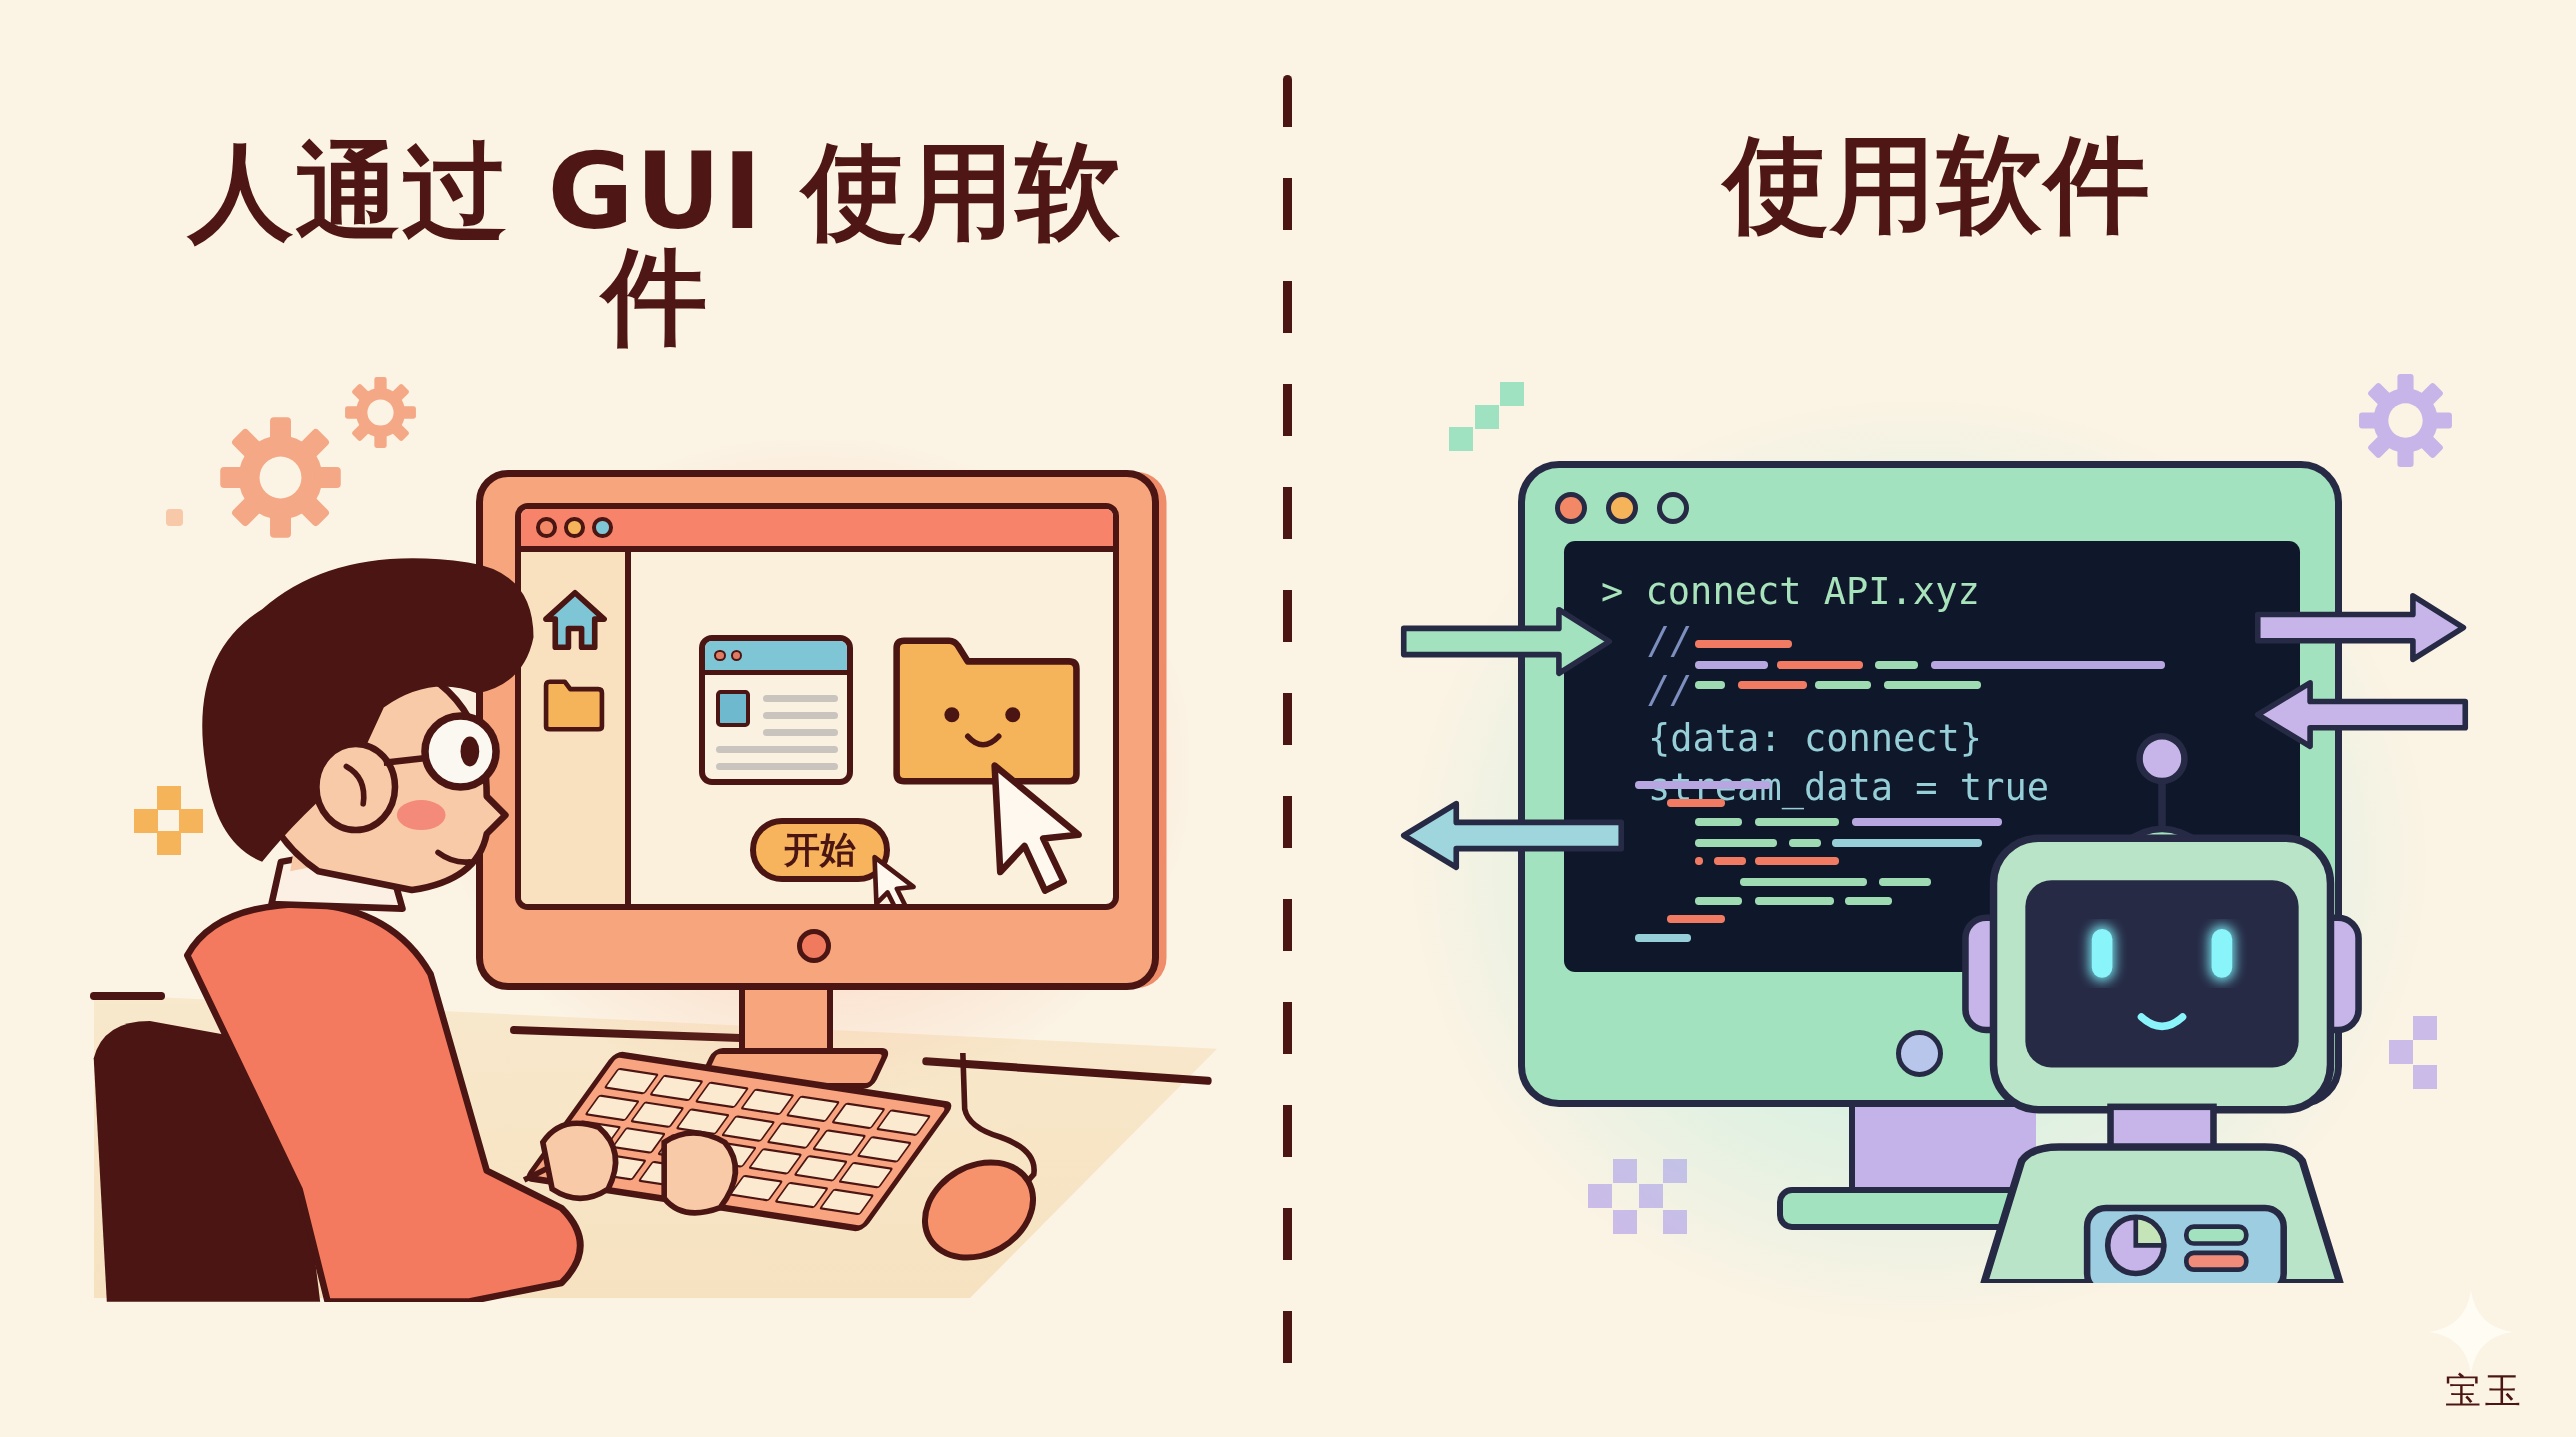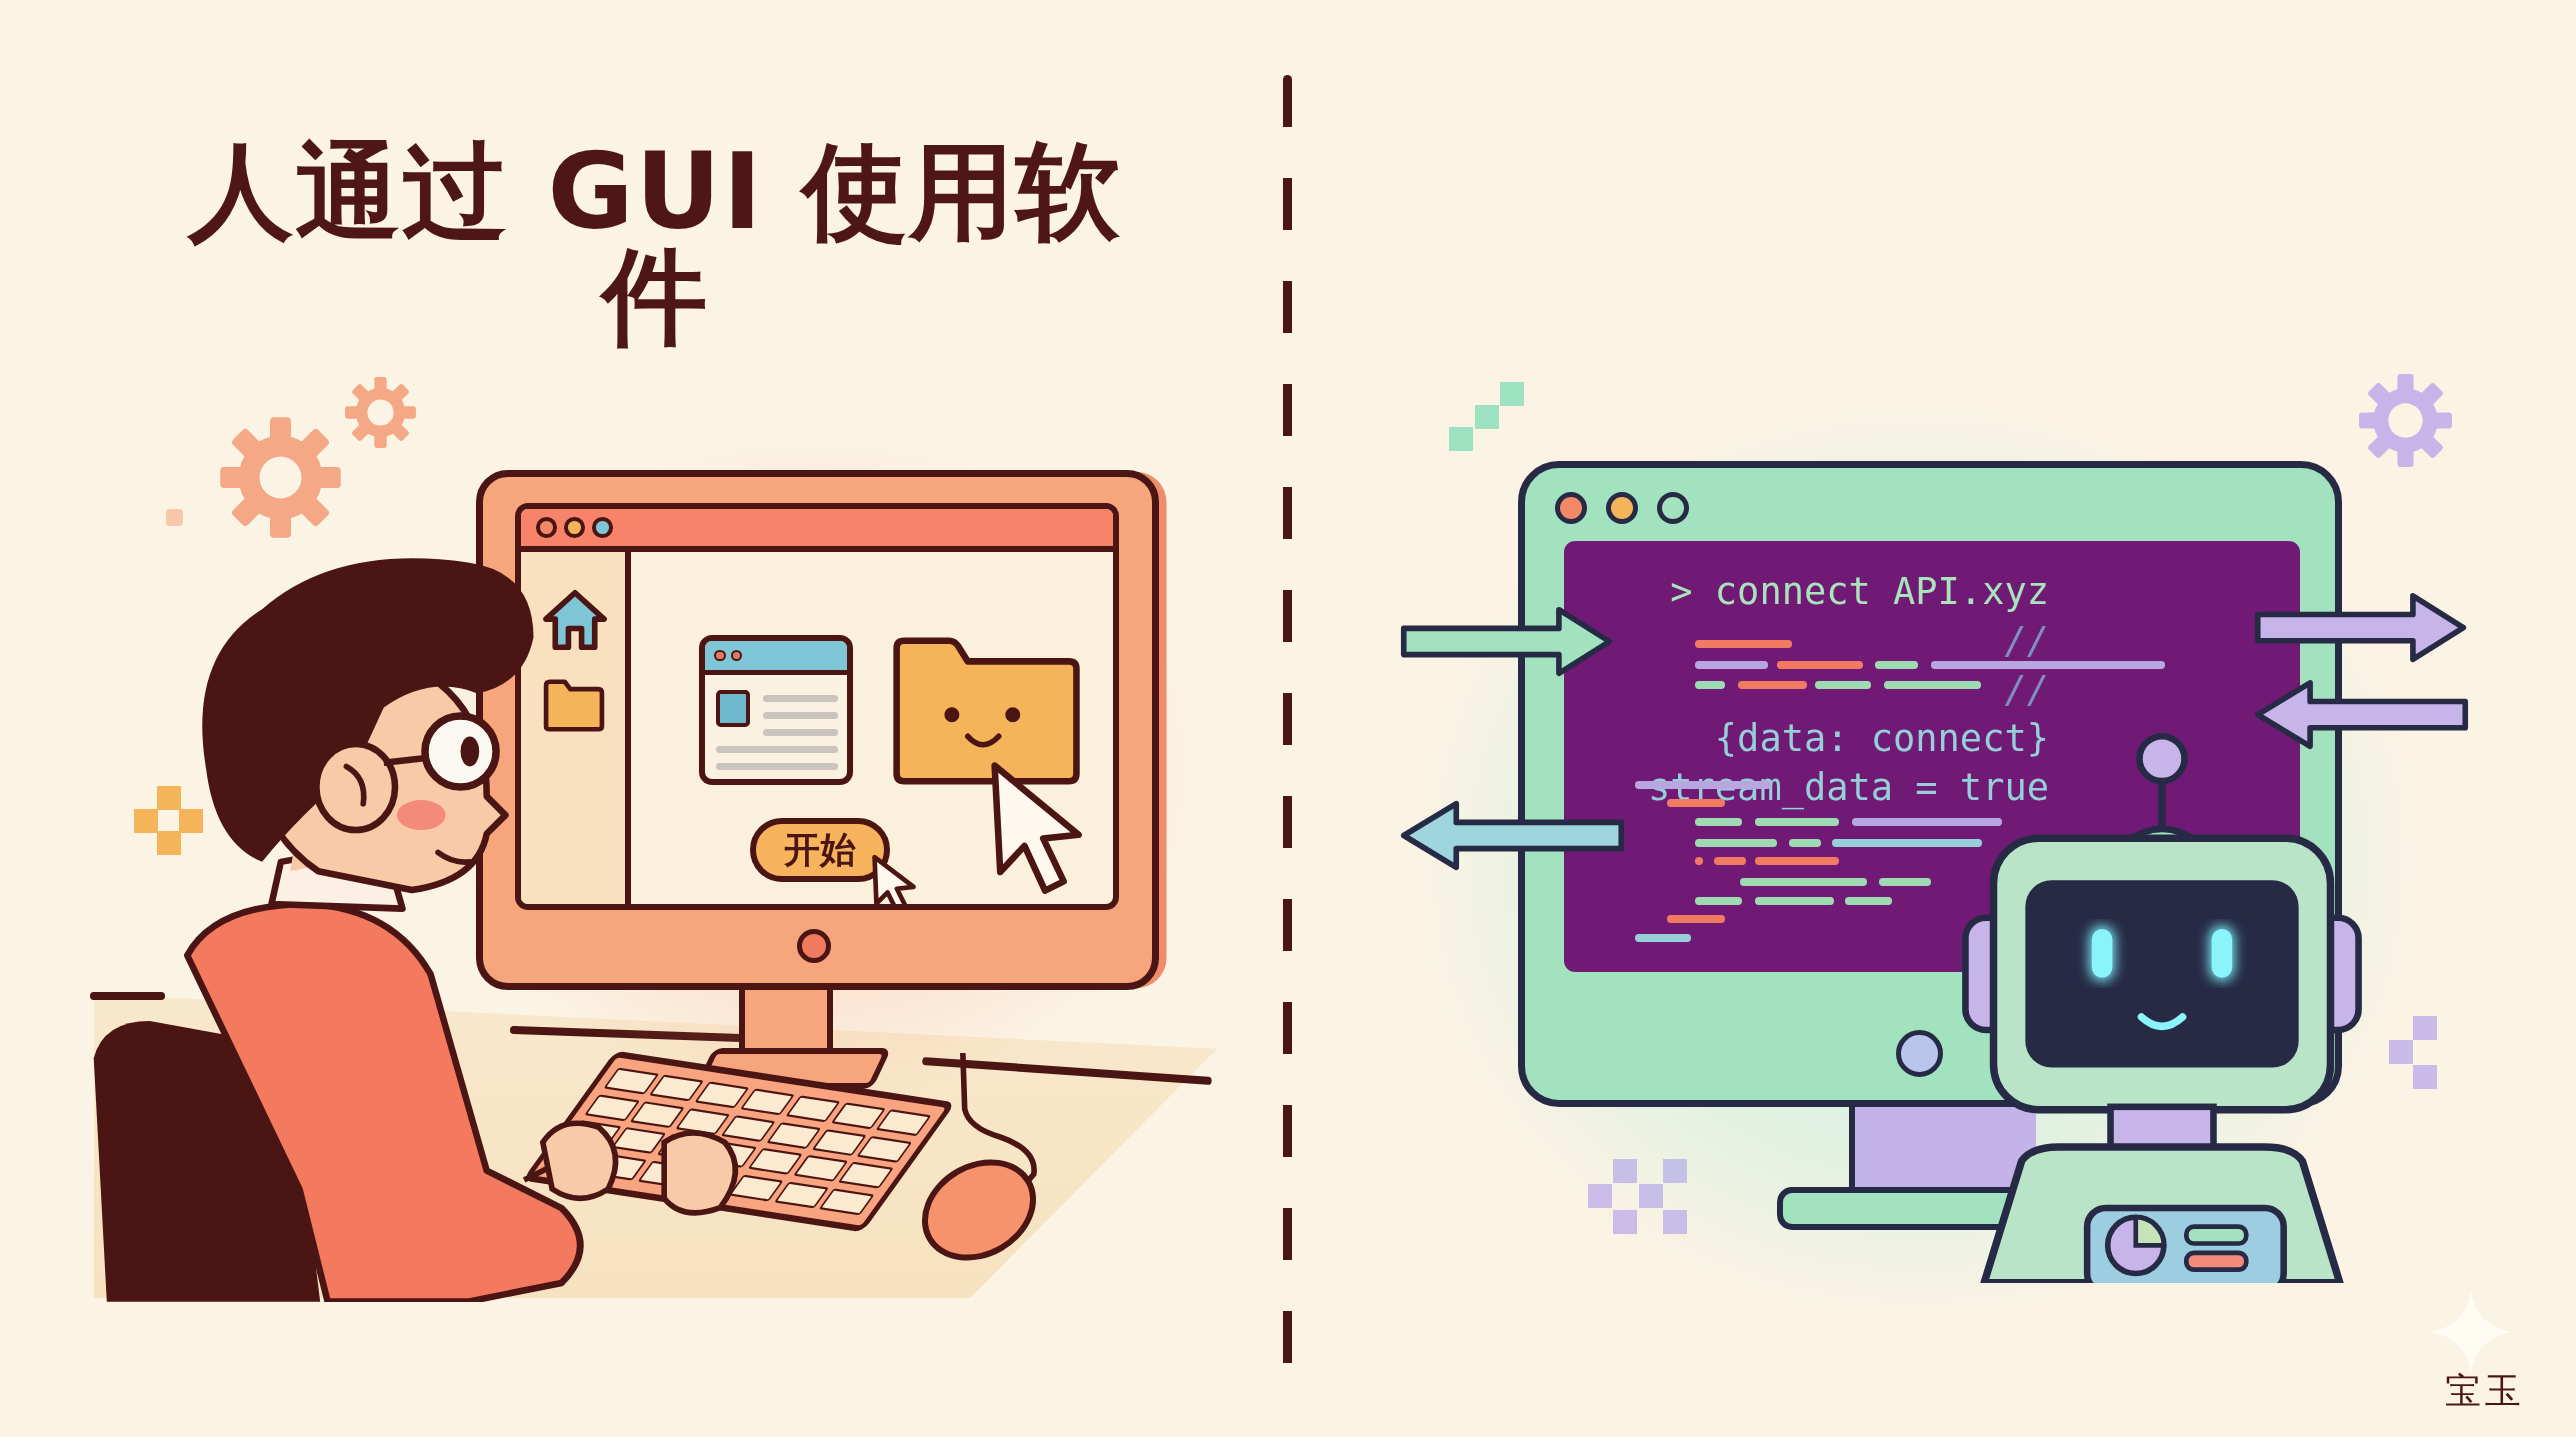--- a/index.html
+++ b/index.html
@@ -111,21 +111,21 @@
     background: radial-gradient(ellipse at center, rgba(140,240,230,0.55) 0%, rgba(150,235,220,0.25) 45%, rgba(150,235,220,0) 70%);
   }
   .monitor-r {
     position: absolute; left: 1518px; top: 461px; width: 824px; height: 646px;
     background: #a3e2bf; border: 7.5px solid #262a45; border-radius: 41px;
   }
   .dots-r { position: absolute; left: 30px; top: 24px; display: flex; gap: 19px; }
   .dot-r { width: 32px; height: 32px; border-radius: 50%; border: 5.6px solid #262a45; }
   .screen-r {
     position: absolute; left: 39px; top: 73px; width: 736px; height: 431px;
-    background: #701a75; border-radius: 11.2px; overflow: hidden; text-align: right;
+    background: #0f172a; border-radius: 11.2px; overflow: hidden;
   }
   .code {
     position: absolute; left: 37px; top: 26px;
     font-family: "DejaVu Sans Mono", monospace; font-size: 37px; color: #a8e3bb;
     line-height: 49px;
   }
   .code .c-prompt { color: #a8e3bb; }
   .code .c-cyan { color: #96cfd8; }
   .code .c-comment { color: #7d8fbf; font-style: italic; }
   .bar-line { position: absolute; height: 7.5px; border-radius: 3.7px; }
@@ -152,20 +152,21 @@
     position: absolute; left: 2445px; top: 1367px;
     font-family: "DejaVu Serif", serif; font-size: 36px; color: #4a1512; letter-spacing: 3.7px;
   }
   .sparkle { position: absolute; left: 2426px; top: 1287px; width: 90px; height: 90px; }
 </style>
 </head>
 <body>
 
 <div id="title-left" class="title">人通过 GUI 使用软件</div>
 <div id="title-right" class="title">
+  <span class="line2">使用软件</span>
 </div>
 
 <div class="divider"></div>
 
 <svg class="abs" style="left:215px;top:412px" width="131" height="131" viewBox="0 0 100 100">
   <g fill="#f4a886">
     <circle cx="50" cy="50" r="32"></circle>
     <g>
       <rect x="42" y="4" width="16" height="20" rx="3"></rect>
         <rect x="42" y="76" width="16" height="20" rx="3"></rect>

